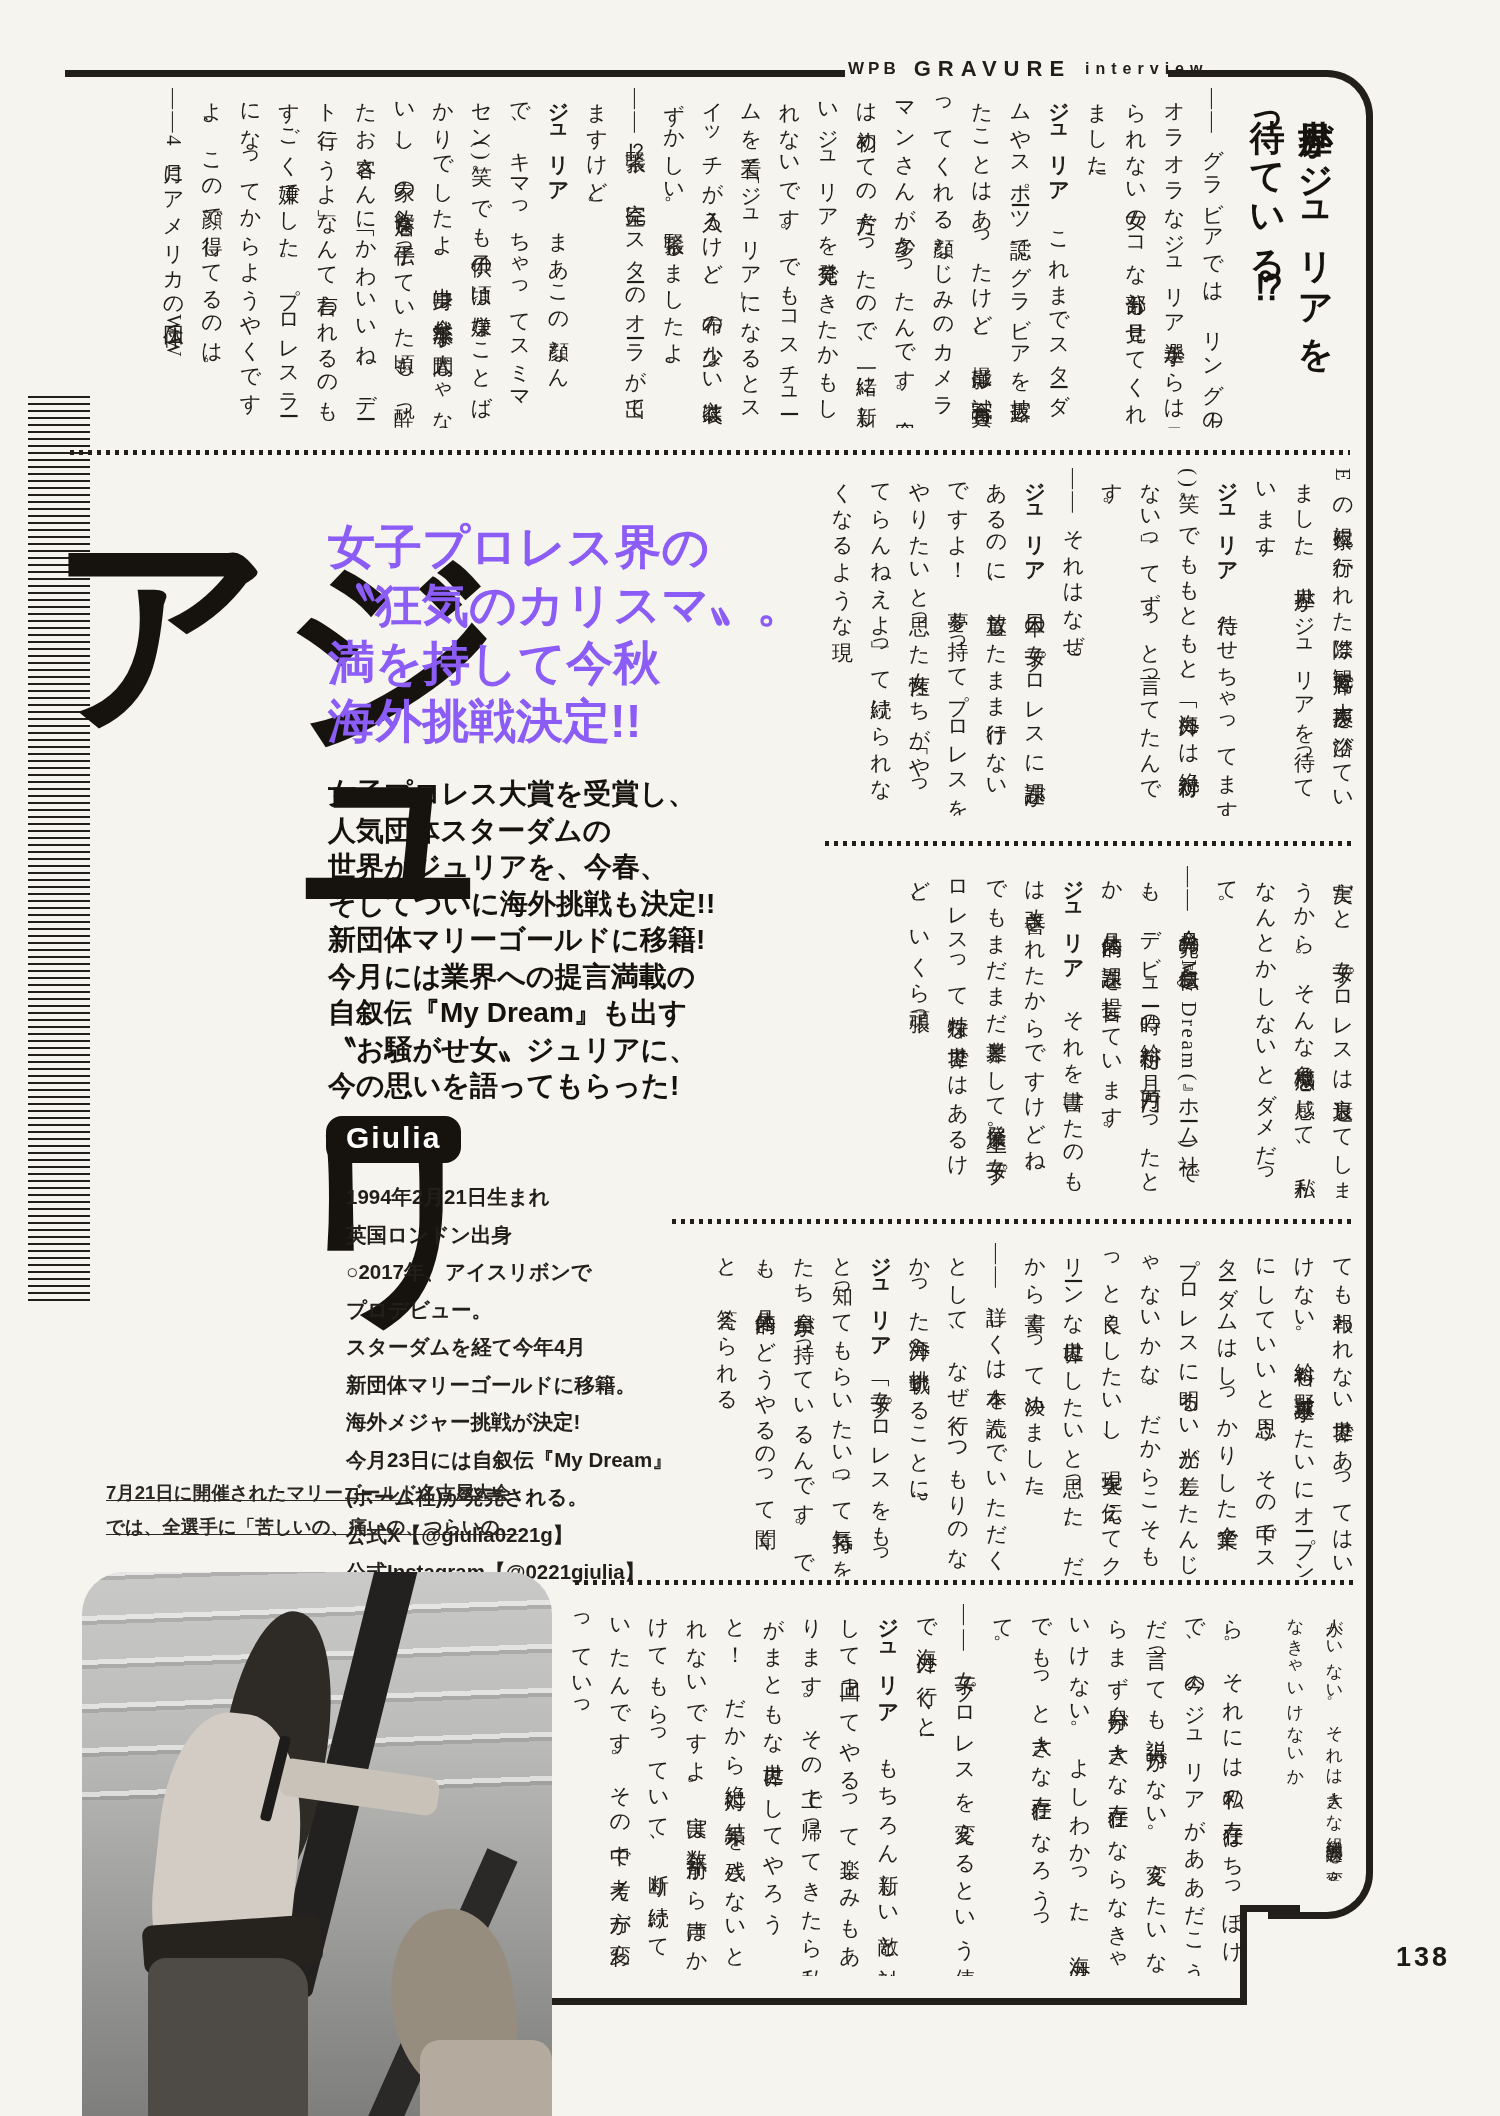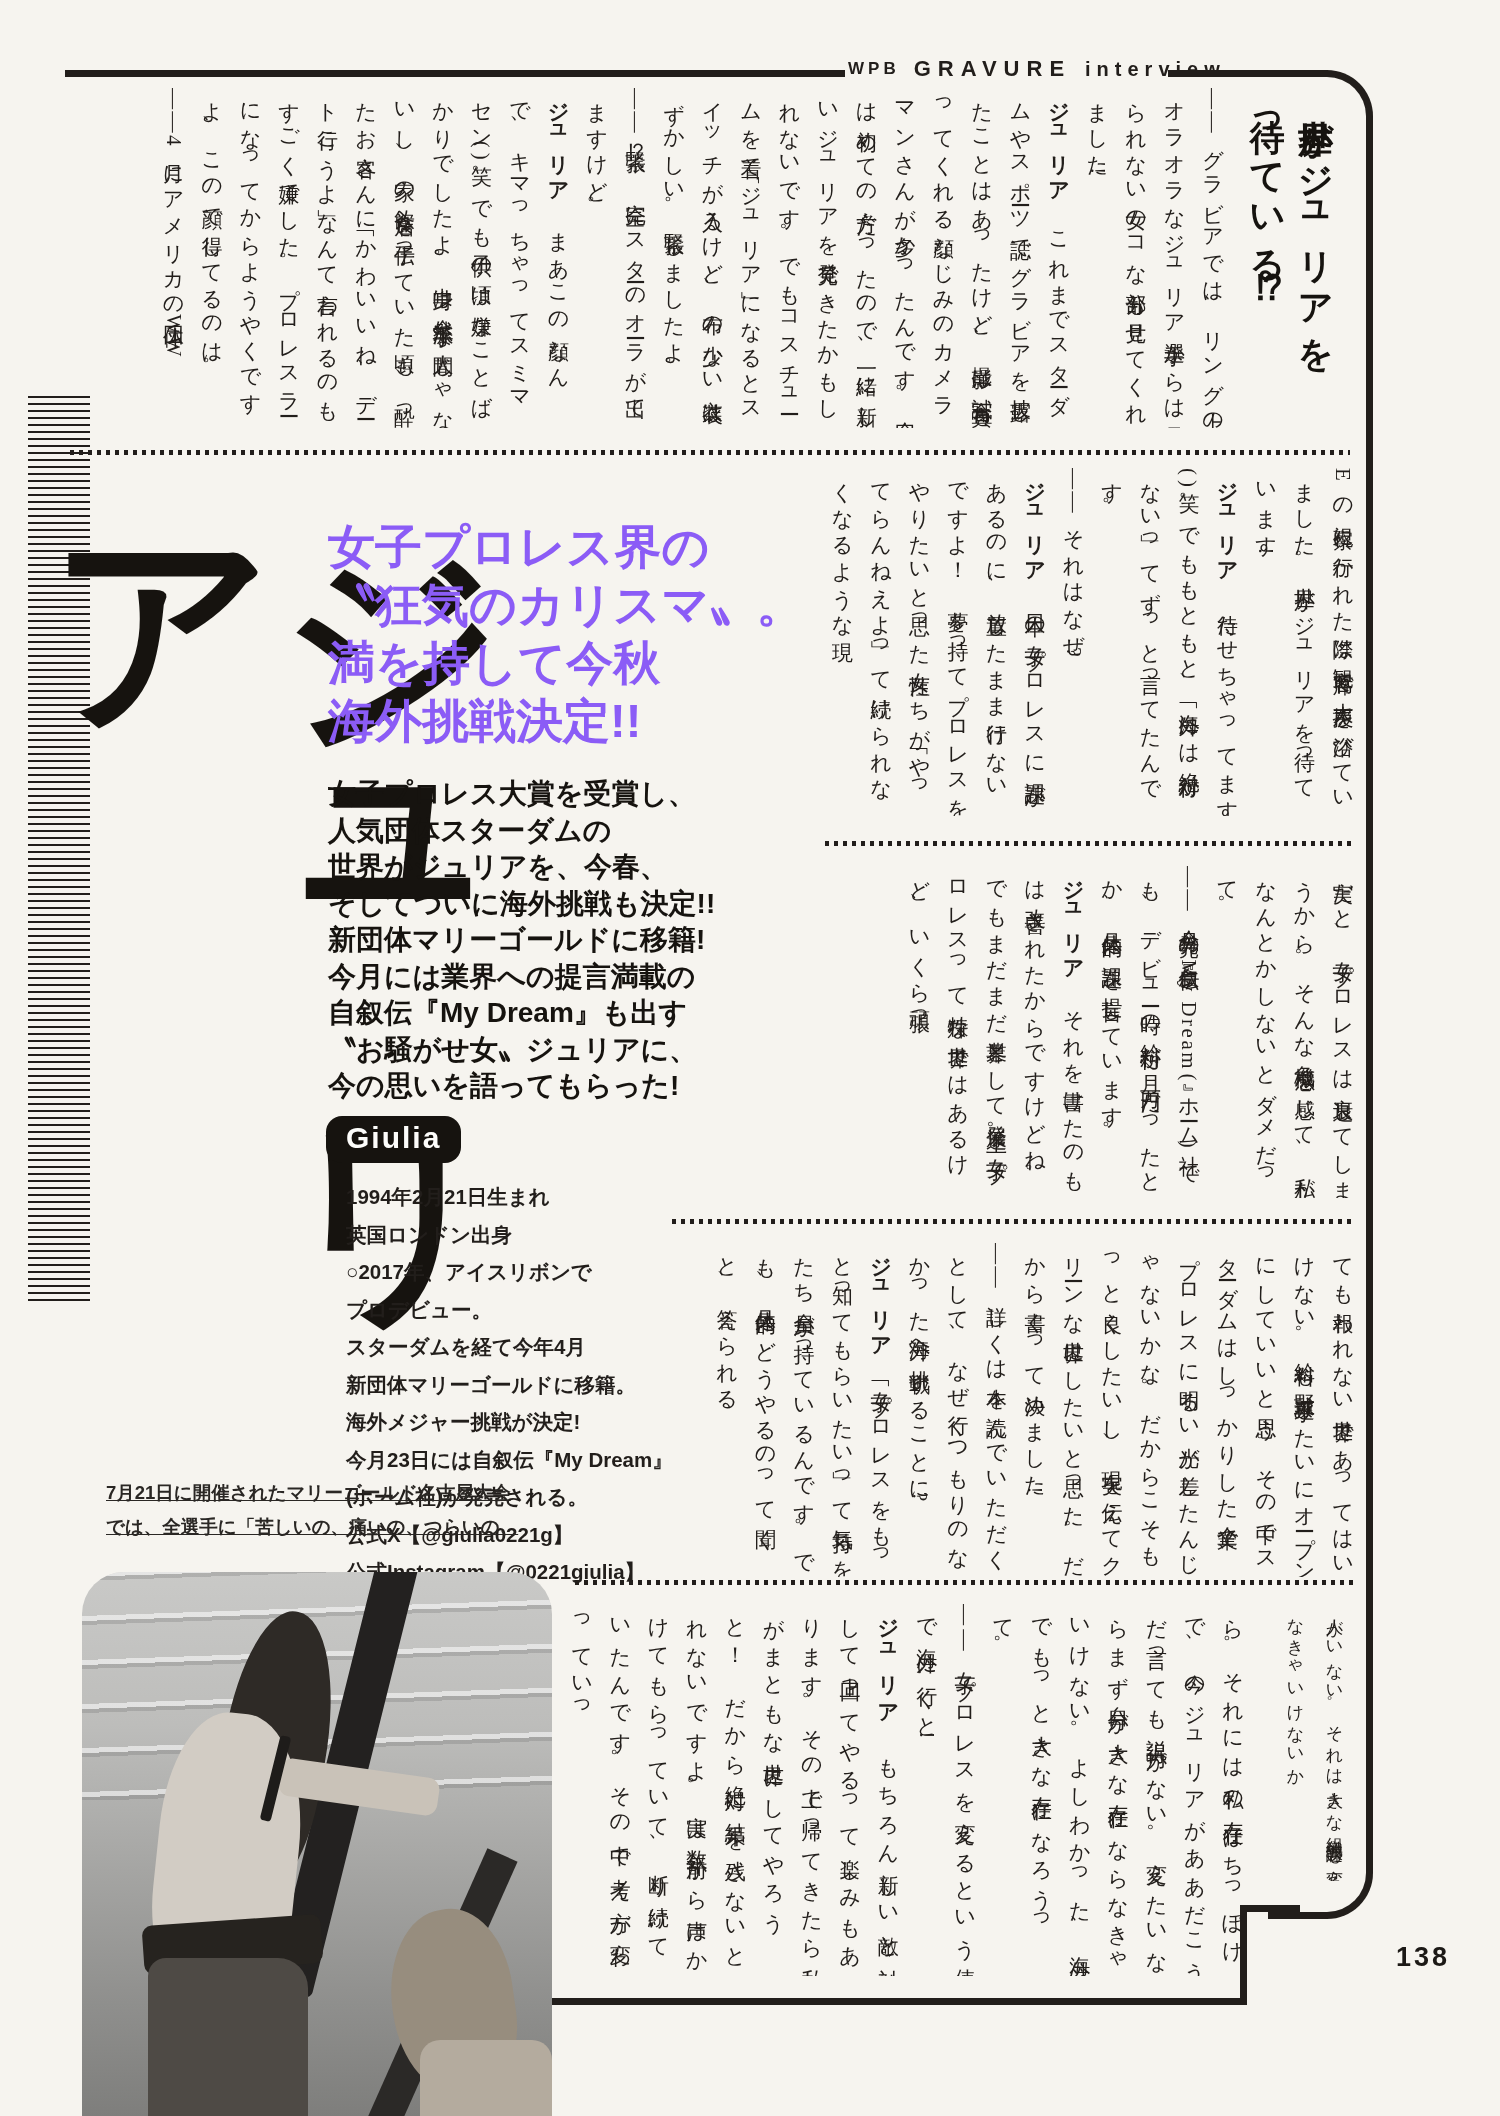--- a/index.html
+++ b/index.html
@@ -24,21 +24,21 @@
     position:absolute; left:28px; top:396px; width:62px; height:908px;
     background:repeating-linear-gradient(180deg,#221e1b 0 2px,transparent 2px 7px);
   }
   
   .masthead{
     position:absolute; left:848px; top:52px; width:330px; height:34px;
     display:flex; align-items:center; gap:14px; white-space:nowrap;
   }
   .masthead .brand{font-size:17px; font-weight:900; letter-spacing:4px;}
   .masthead .mag{font-size:22px; font-weight:900; letter-spacing:7px;}
-  .masthead .sec{font-size:20px; font-weight:700; letter-spacing:6px;}
+  .masthead .sec{font-size:16px; font-weight:700; letter-spacing:6px;}
   
   .vtext{
     position:absolute; writing-mode:vertical-rl; text-orientation:mixed;
     font-family:"Liberation Serif", serif;
     font-size:21px; letter-spacing:2.5px; line-height:38.5px;
     overflow:hidden; text-align:start;
   }
   .vtext p{margin:0; padding:0;}
   .vtext .spk{font-family:"Liberation Sans", sans-serif; font-weight:900;}
   .v-headline{

